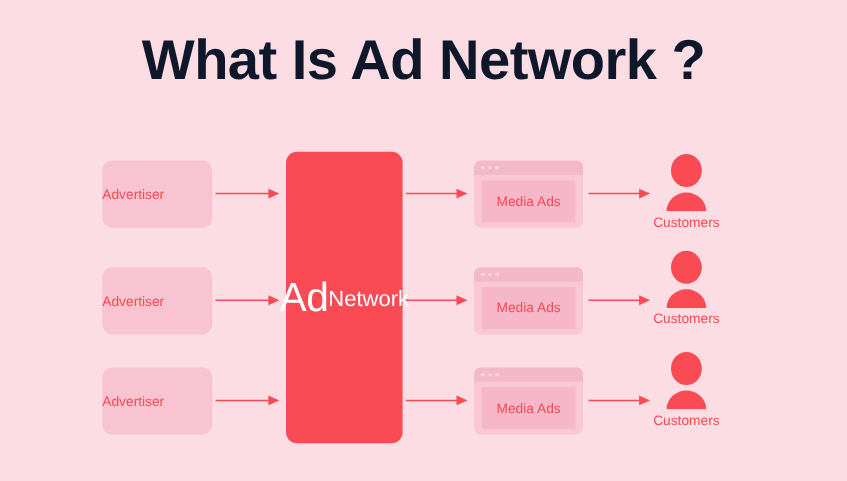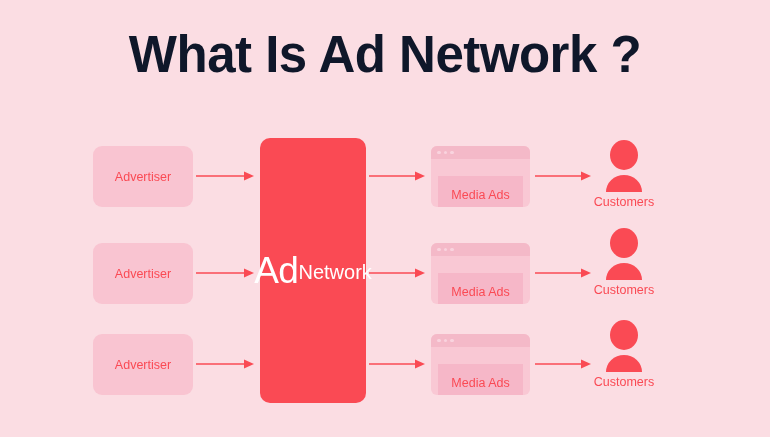--- a/index.html
+++ b/index.html
@@ -39,21 +39,20 @@
   
   .advertiser-box {
     position: absolute;
     left: 93px;
     width: 100px;
     height: 61px;
     background: #F9C4D1;
     border-radius: 9px;
     display: flex;
     align-items: center;
-    justify-content: center;
   }
   .advertiser-label {
     font-size: 12.5px;
     color: #FA4A54;
     font-weight: normal;
   }
 
   
   #ad-network-block {
     position: absolute;
@@ -107,21 +106,20 @@
     border-radius: 50%;
     background: #F9D3DE;
   }
   .media-card-body {
     height: 48px;
     display: flex;
     align-items: center;
     justify-content: center;
     padding: 5px 7px;
     box-sizing: border-box;
-    margin-top: 12px;
   }
   .media-card-inner {
     width: 100%;
     height: 100%;
     background: #F6B7C8;
     display: flex;
     align-items: center;
     justify-content: center;
   }
   .media-label {

